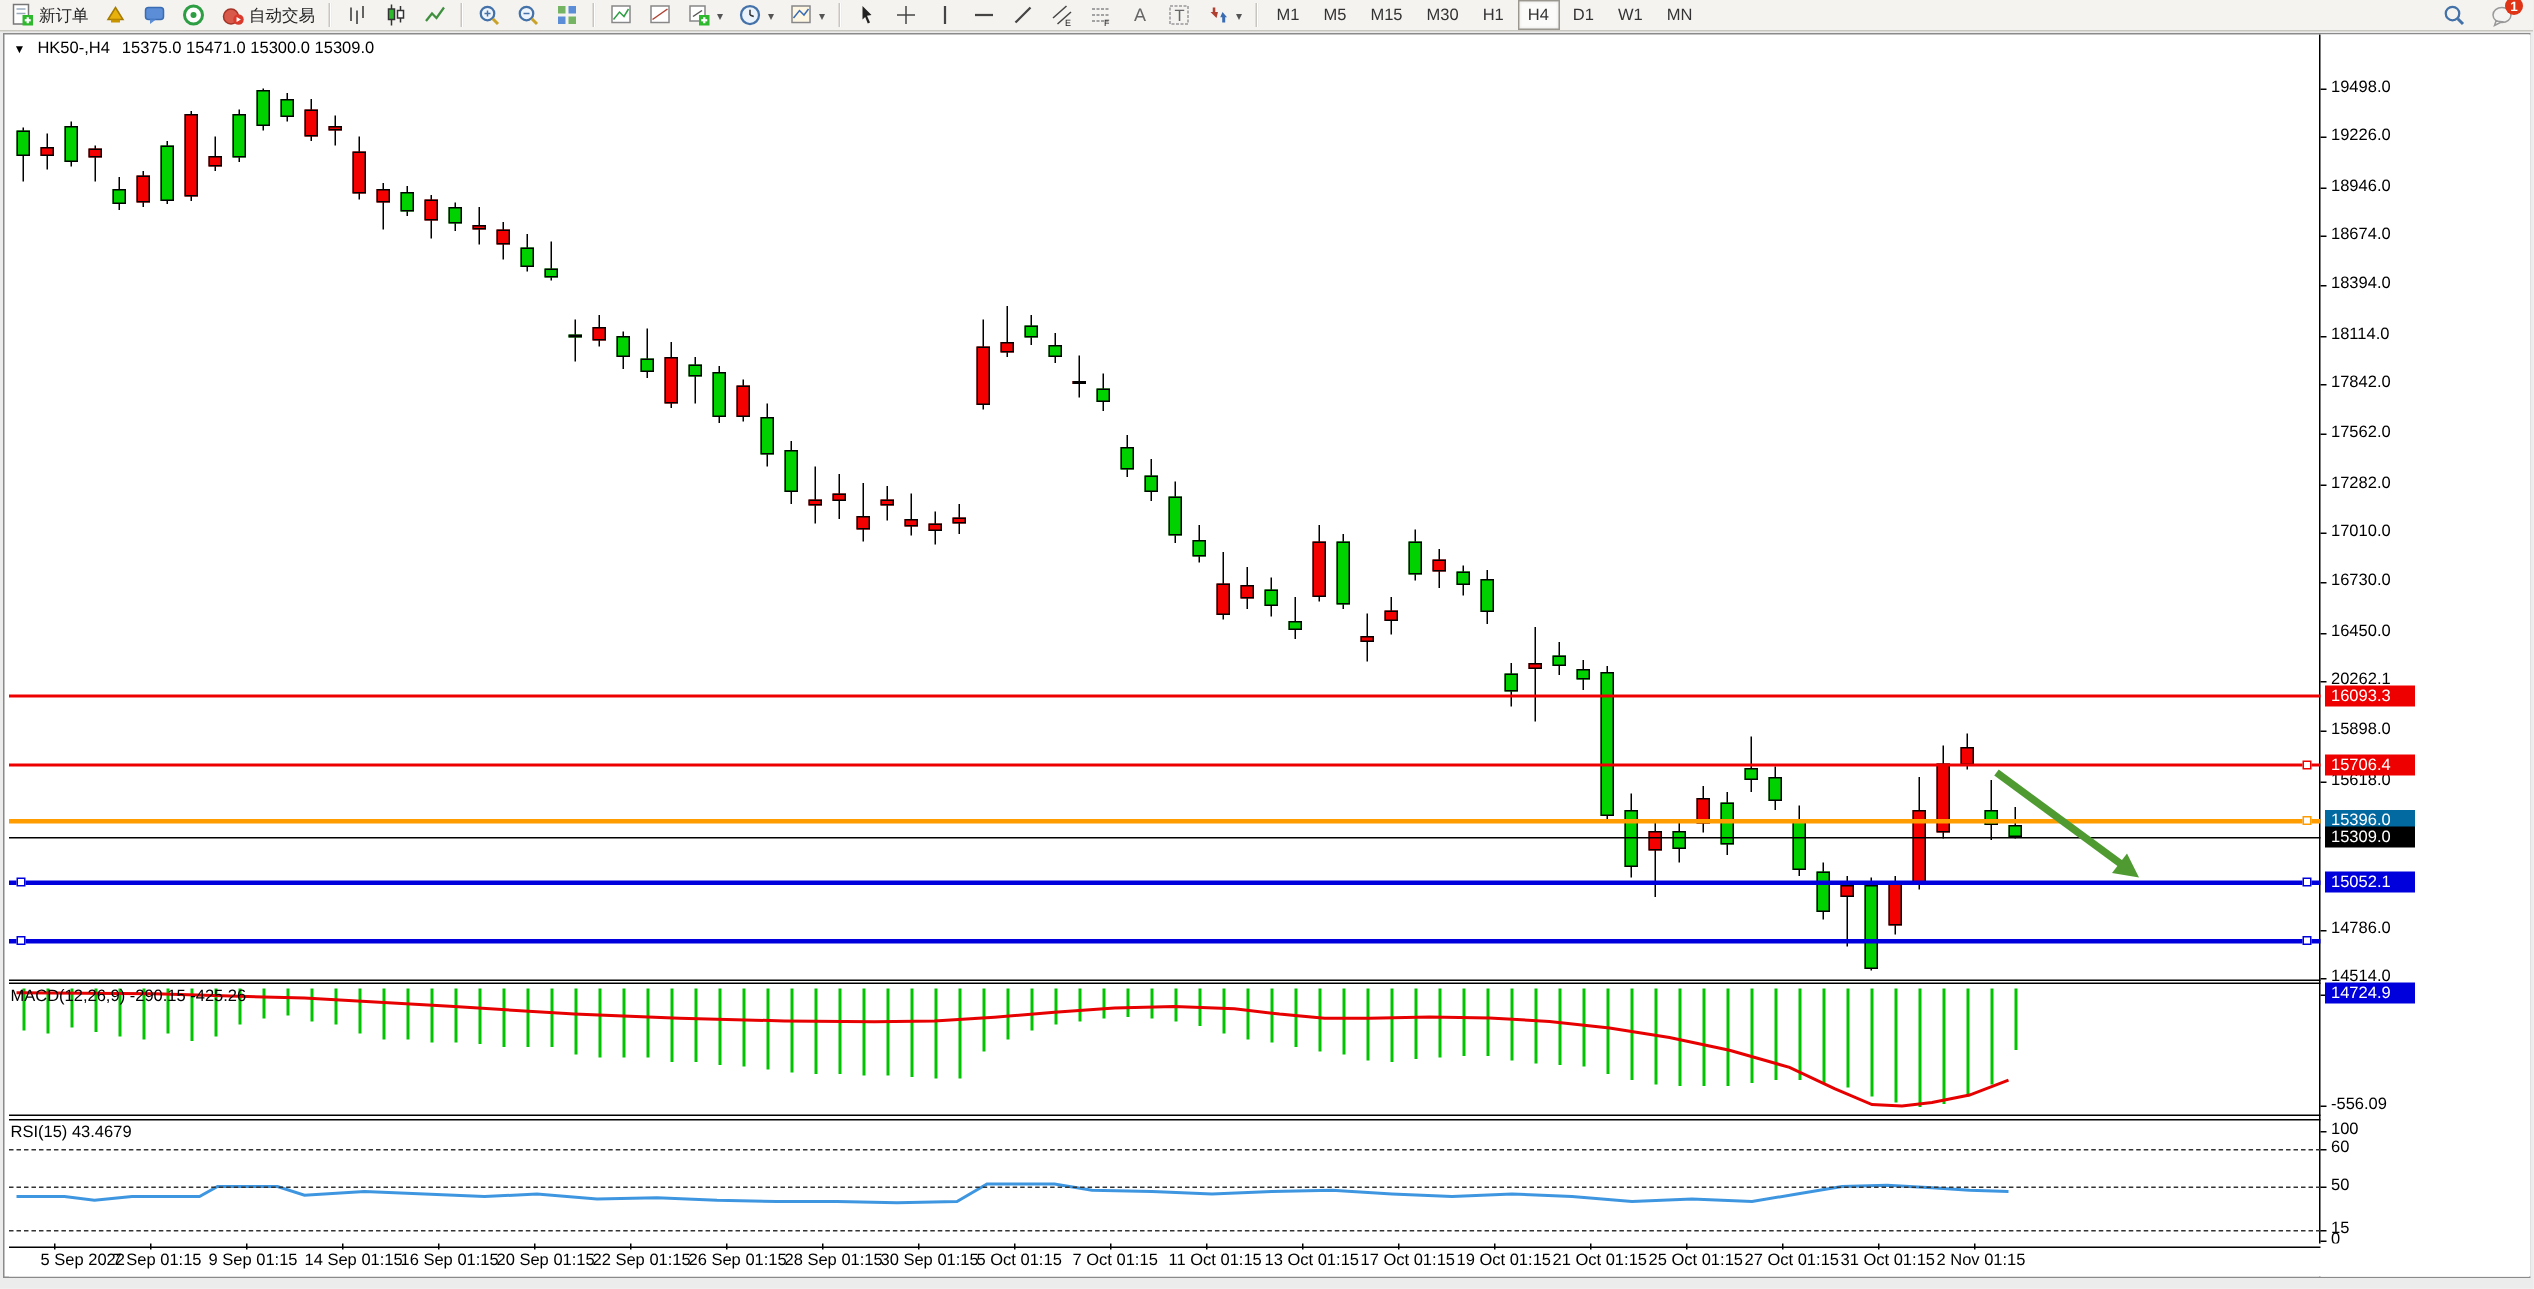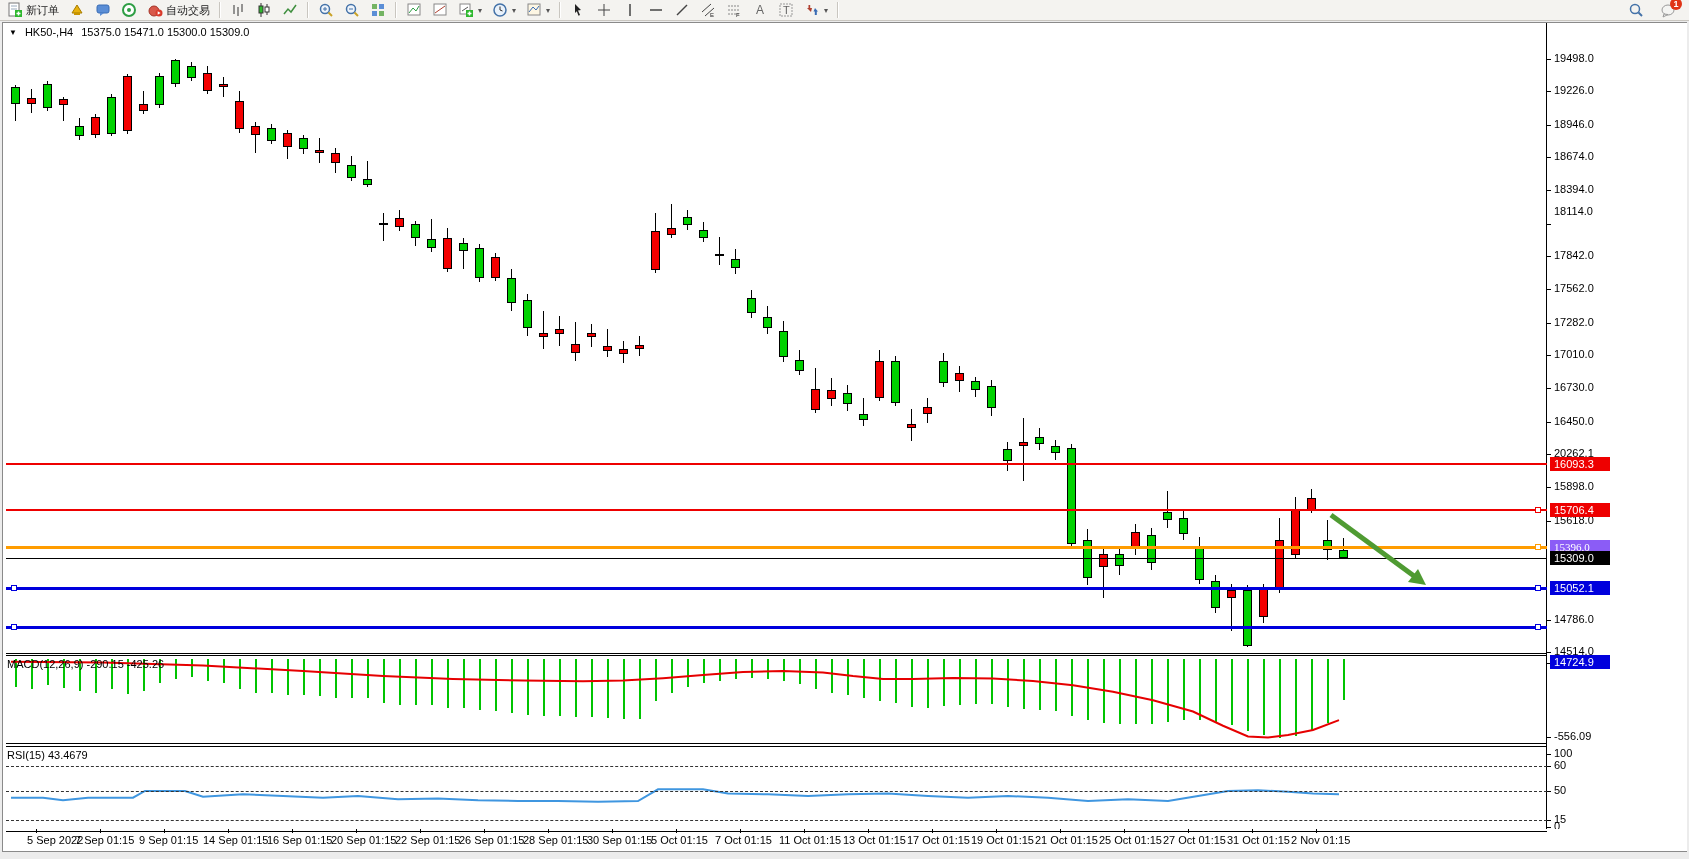--- a/index.html
+++ b/index.html
@@ -280,20 +280,31 @@
           <span class="icon16">
             <svg width="16" height="16">
               <polygon points="4,3 8,7 6.5,7 6.5,10 4.8,10 4.8,7 3,7" fill="#b04030" transform="rotate(180 5.5 6.5)"></polygon>
               <polygon points="11,6 14,9.5 12.8,9.5 12.8,13 10.8,13 10.8,9.5 9.5,9.5" fill="#3a6cb4"></polygon>
             </svg>
           </span>
           <span class="car">▾</span>
         </div>
       </div>
       <div class="tb-sep"></div>
+      <div class="tb-group">
+        <div class="tf-btn">M1</div>
+        <div class="tf-btn">M5</div>
+        <div class="tf-btn">M15</div>
+        <div class="tf-btn">M30</div>
+        <div class="tf-btn">H1</div>
+        <div class="tf-btn active">H4</div>
+        <div class="tf-btn">D1</div>
+        <div class="tf-btn">W1</div>
+        <div class="tf-btn">MN</div>
+      </div>
       <div class="tb-right">
         <div class="tb-btn">
           <span class="icon16">
             <svg width="16" height="16">
               <circle cx="7" cy="7" r="4.5" fill="none" stroke="#4472a8" stroke-width="1.5"></circle>
               <line x1="10.5" y1="10.5" x2="14" y2="14" stroke="#4472a8" stroke-width="2"></line>
             </svg>
           </span>
         </div>
         <div class="tb-btn">
@@ -326,21 +337,21 @@
         <div class="ax-lab" style="top: 29px;">19498.0</div>
         <div class="ax-tick" style="top: 36px;"></div>
         <div class="ax-lab" style="top: 61px;">19226.0</div>
         <div class="ax-tick" style="top: 68px;"></div>
         <div class="ax-lab" style="top: 95px;">18946.0</div>
         <div class="ax-tick" style="top: 102px;"></div>
         <div class="ax-lab" style="top: 127px;">18674.0</div>
         <div class="ax-tick" style="top: 134px;"></div>
         <div class="ax-lab" style="top: 160px;">18394.0</div>
         <div class="ax-tick" style="top: 167px;"></div>
-        <div class="ax-lab" style="top: 182px;">18114.0</div>
+        <div class="ax-lab" style="top: 194px;">18114.0</div>
         <div class="ax-tick" style="top: 201px;"></div>
         <div class="ax-lab" style="top: 226px;">17842.0</div>
         <div class="ax-tick" style="top: 233px;"></div>
         <div class="ax-lab" style="top: 259px;">17562.0</div>
         <div class="ax-tick" style="top: 266px;"></div>
         <div class="ax-lab" style="top: 293px;">17282.0</div>
         <div class="ax-tick" style="top: 300px;"></div>
         <div class="ax-lab" style="top: 325px;">17010.0</div>
         <div class="ax-tick" style="top: 332px;"></div>
         <div class="ax-lab" style="top: 358px;">16730.0</div>
@@ -352,21 +363,21 @@
         <div class="ax-lab" style="top: 457px;">15898.0</div>
         <div class="ax-tick" style="top: 464px;"></div>
         <div class="ax-lab" style="top: 491px;">15618.0</div>
         <div class="ax-tick" style="top: 498px;"></div>
         <div class="ax-lab" style="top: 590px;">14786.0</div>
         <div class="ax-tick" style="top: 597px;"></div>
         <div class="ax-lab" style="top: 622px;">14514.0</div>
         <div class="ax-tick" style="top: 629px;"></div>
         <div class="tag" style="top: 434px; background: rgb(238, 0, 0);">16093.3</div>
         <div class="tag" style="top: 480px; background: rgb(238, 0, 0);">15706.4</div>
-        <div class="tag" style="top: 517px; background: #8b5cf6; font-family: Liberation Serif, serif;">15396.0</div>
+        <div class="tag" style="top: 517px; background: #0369a1;">15396.0</div>
         <div class="tag" style="top: 528px; background: rgb(0, 0, 0);">15309.0</div>
         <div class="tag" style="top: 558px; background: rgb(0, 0, 221);">15052.1</div>
         <div class="tag" style="top: 632px; background: rgb(0, 0, 221);">14724.9</div>
         <div class="ax-lab" style="top: 633px;">0</div>
         <div class="ax-tick" style="top: 640px;"></div>
         <div class="ax-lab" style="top: 707px;">-556.09</div>
         <div class="ax-tick" style="top: 714px;"></div>
         <div class="ax-lab" style="top: 724px;">100</div>
         <div class="ax-tick" style="top: 731px;"></div>
         <div class="ax-lab" style="top: 736px;">60</div>

